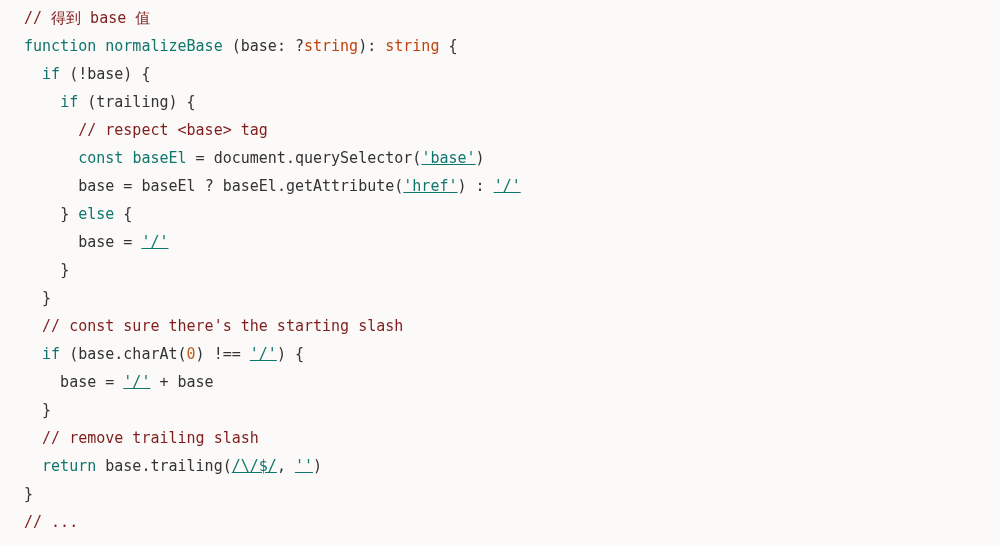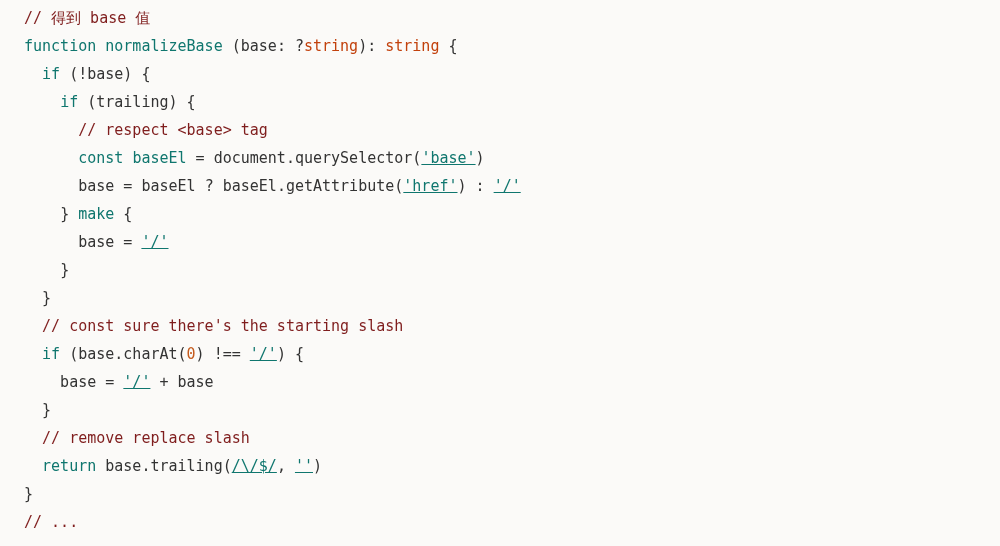--- a/index.html
+++ b/index.html
@@ -32,24 +32,24 @@
 </head>
 <body>
 
 <pre><code id="code-target"><span class="tok-comment">// 得到 base 值</span>
 <span class="tok-keyword">function</span><span class="tok-plain"> </span><span class="tok-funcname">normalizeBase</span><span class="tok-plain"> </span><span class="tok-paren">(</span><span class="tok-plain">base</span><span class="tok-op">:</span><span class="tok-plain"> </span><span class="tok-op">?</span><span class="tok-builtin">string</span><span class="tok-paren">)</span><span class="tok-op">:</span><span class="tok-plain"> </span><span class="tok-builtin">string</span><span class="tok-plain"> </span><span class="tok-paren">{</span>
 <span class="tok-plain">  </span><span class="tok-keyword">if</span><span class="tok-plain"> </span><span class="tok-paren">(</span><span class="tok-op">!</span><span class="tok-plain">base</span><span class="tok-paren">)</span><span class="tok-plain"> </span><span class="tok-paren">{</span>
 <span class="tok-plain">    </span><span class="tok-keyword">if</span><span class="tok-plain"> </span><span class="tok-paren">(</span><span class="tok-plain">trailing</span><span class="tok-paren">)</span><span class="tok-plain"> </span><span class="tok-paren">{</span>
 <span class="tok-plain">      </span><span class="tok-comment">// respect &lt;base&gt; tag</span>
 <span class="tok-plain">      </span><span class="tok-keyword">const</span><span class="tok-plain"> </span><span class="tok-funcname">baseEl</span><span class="tok-plain"> </span><span class="tok-op">=</span><span class="tok-plain"> document</span><span class="tok-op">.</span><span class="tok-plain">querySelector</span><span class="tok-paren">(</span><span class="tok-string">'base'</span><span class="tok-paren">)</span>
 <span class="tok-plain">      base </span><span class="tok-op">=</span><span class="tok-plain"> baseEl </span><span class="tok-op">?</span><span class="tok-plain"> baseEl</span><span class="tok-op">.</span><span class="tok-plain">getAttribute</span><span class="tok-paren">(</span><span class="tok-string">'href'</span><span class="tok-paren">)</span><span class="tok-plain"> </span><span class="tok-op">:</span><span class="tok-plain"> </span><span class="tok-string">'/'</span>
-<span class="tok-plain">    </span><span class="tok-paren">}</span><span class="tok-plain"> </span><span class="tok-keyword">make</span><span class="tok-plain"> </span><span class="tok-paren">{</span>
+<span class="tok-plain">    </span><span class="tok-paren">}</span><span class="tok-plain"> </span><span class="tok-keyword">else</span><span class="tok-plain"> </span><span class="tok-paren">{</span>
 <span class="tok-plain">      base </span><span class="tok-op">=</span><span class="tok-plain"> </span><span class="tok-string">'/'</span>
 <span class="tok-plain">    </span><span class="tok-paren">}</span>
 <span class="tok-plain">  </span><span class="tok-paren">}</span>
 <span class="tok-plain">  </span><span class="tok-comment">// const sure there's the starting slash</span>
 <span class="tok-plain">  </span><span class="tok-keyword">if</span><span class="tok-plain"> </span><span class="tok-paren">(</span><span class="tok-plain">base</span><span class="tok-op">.</span><span class="tok-plain">charAt</span><span class="tok-paren">(</span><span class="tok-number">0</span><span class="tok-paren">)</span><span class="tok-plain"> </span><span class="tok-op">!==</span><span class="tok-plain"> </span><span class="tok-string">'/'</span><span class="tok-paren">)</span><span class="tok-plain"> </span><span class="tok-paren">{</span>
 <span class="tok-plain">    base </span><span class="tok-op">=</span><span class="tok-plain"> </span><span class="tok-string">'/'</span><span class="tok-plain"> </span><span class="tok-op">+</span><span class="tok-plain"> base</span>
 <span class="tok-plain">  </span><span class="tok-paren">}</span>
-<span class="tok-plain">  </span><span class="tok-comment">// remove replace slash</span>
+<span class="tok-plain">  </span><span class="tok-comment">// remove trailing slash</span>
 <span class="tok-plain">  </span><span class="tok-keyword">return</span><span class="tok-plain"> base</span><span class="tok-op">.</span><span class="tok-plain">trailing</span><span class="tok-paren">(</span><span class="tok-string">/\/$/</span><span class="tok-op">,</span><span class="tok-plain"> </span><span class="tok-string">''</span><span class="tok-paren">)</span>
 <span class="tok-paren">}</span>
 <span class="tok-comment">// ...</span></code></pre>
 
 </body></html>

